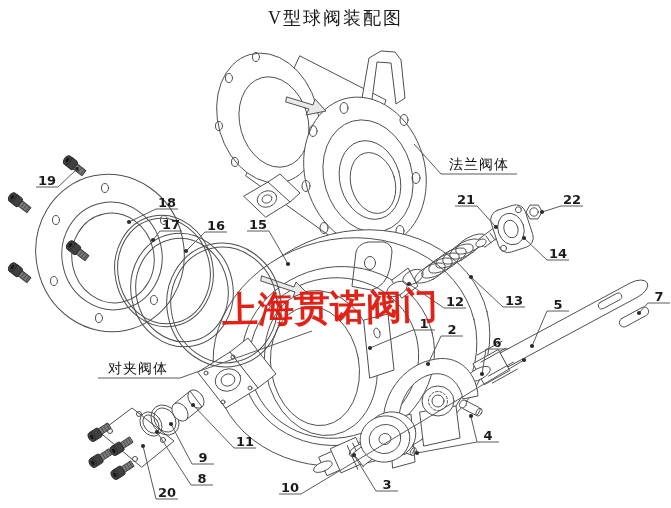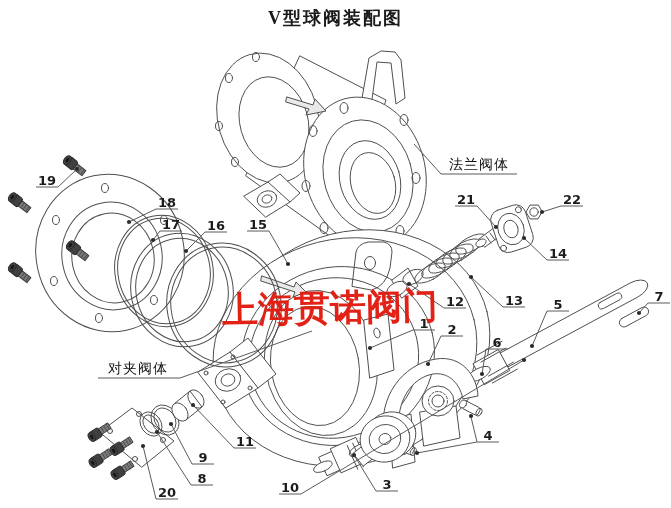--- a/index.html
+++ b/index.html
@@ -1,19 +1,19 @@
 <!DOCTYPE html>
 <html><head>
 <meta charset="utf-8">
 <style>
   html,body{margin:0;padding:0;background:#fff;}
   .stage{position:relative;width:671px;height:508px;background:#fff;overflow:hidden;
          font-family:"DejaVu Sans",sans-serif;}
   .title{position:absolute;top:6px;left:0;width:671px;text-align:center;
-         font-family:"Liberation Serif",serif;font-size:18px;font-weight:700;
+         font-family:"Liberation Serif",serif;font-size:18px;font-weight:400;
          letter-spacing:2px;color:#1a1a1a;}
   .watermark{position:absolute;left:222px;top:284px;white-space:nowrap;
          font-size:36px;font-weight:900;letter-spacing:0px;
          transform:rotate(-1.2deg);opacity:.95;pointer-events:none;
          font-family:"DejaVu Sans",sans-serif;}
   svg{position:absolute;left:0;top:0;}
   svg *{vector-effect:non-scaling-stroke;}
   .ln{stroke:#4f4f4f;stroke-width:1;fill:none;stroke-linejoin:round;stroke-linecap:round;}
   .w{fill:#ffffff;}
   .dk{fill:#404040;stroke:#2b2b2b;}

